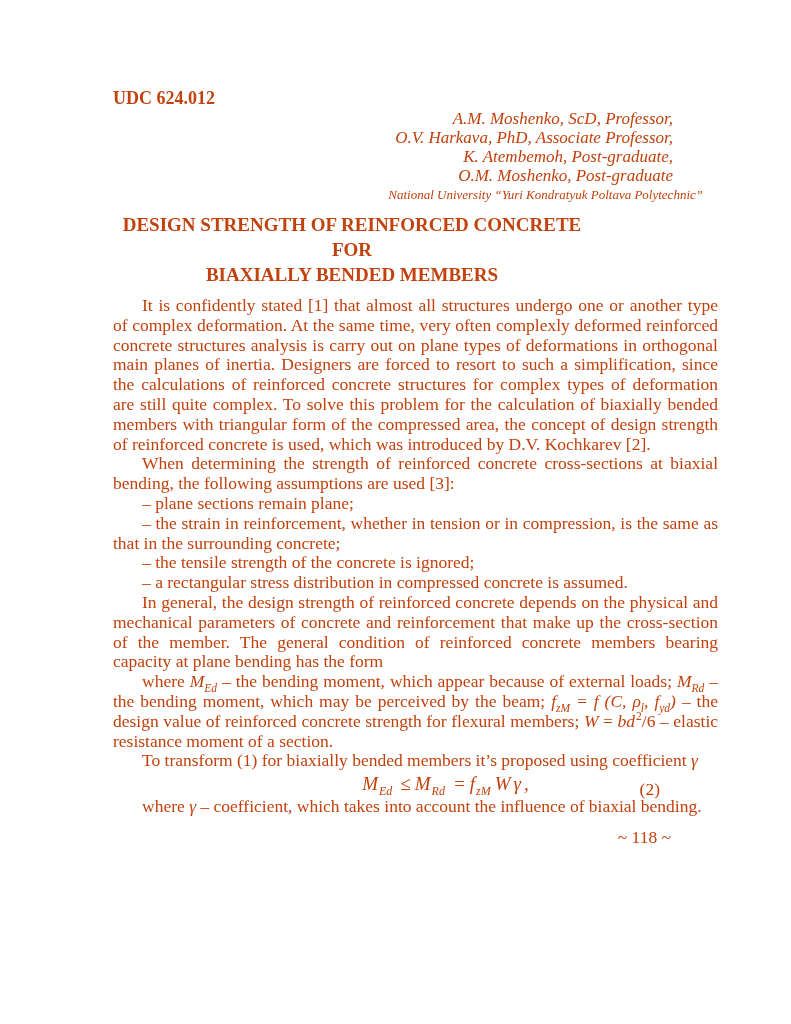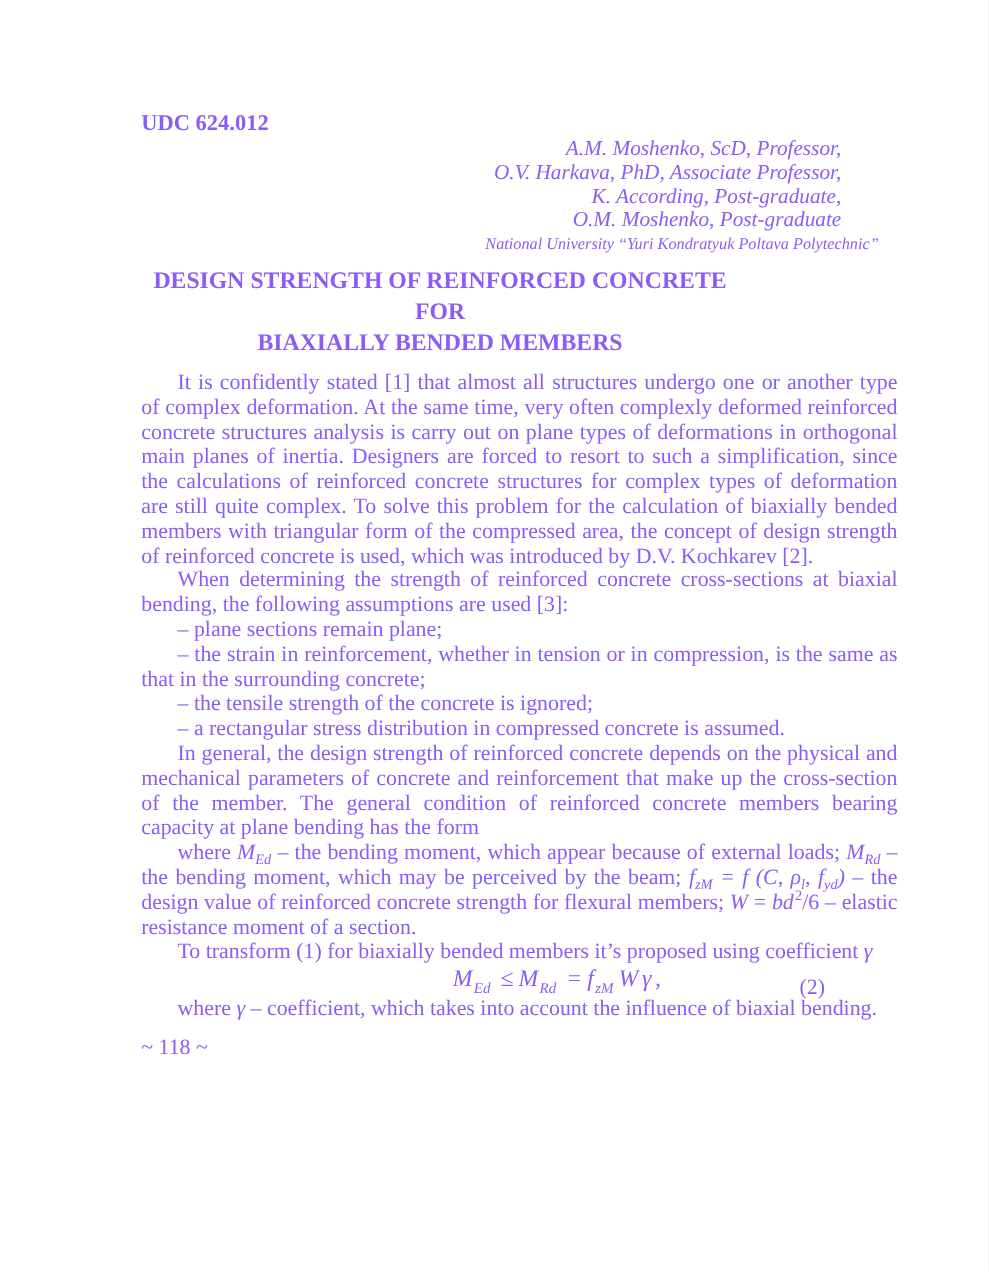--- a/index.html
+++ b/index.html
@@ -4,54 +4,54 @@
 <style>
   html,body{margin:0;padding:0;background:#e8e8e8;}
   .page{
     position:relative;
     width:791px;height:1024px;
     background:#ffffff;
     box-sizing:border-box;
     padding:0 73px 0 113px;
     overflow:hidden;
     font-family:"Liberation Serif","DejaVu Serif",serif;
-    color:#8b5cf6;
+    color:#c2410c;
     -webkit-font-smoothing:antialiased;
   }
   .udc{margin-top:89px;font-weight:bold;font-size:18px;line-height:18px;}
   .authors{margin-top:2px;text-align:right;font-style:italic;font-size:17px;line-height:19px;padding-right:45px;}
   .affiliation{text-align:right;font-style:italic;font-size:13px;line-height:19px;padding-right:15px;}
   .title{margin-top:8px;margin-right:127px;text-align:center;font-weight:bold;font-size:19px;line-height:25px;}
   .bodytext{margin-top:9px;}
   .bodytext p{margin:0;text-align:justify;font-size:17.5px;line-height:19.8px;text-indent:29px;}
   .it{font-style:italic;}
   sub,sup{line-height:0;}
   .bodytext sub{font-size:11.5px;}
   .bodytext sup{font-size:11.5px;margin-left:1px;}
   .eq-row{
     position:relative;height:26px;box-sizing:border-box;padding-left:60px;padding-top:2px;
     text-align:center;font-size:19px;font-style:italic;line-height:22px;
   }
   .eq-row .op{font-style:italic;margin:0 4px;}
   .eq-row sub{font-size:12px;font-style:italic;margin:0 4px 0 1px;}
   .eq-row .tail{margin-left:3px;}
   .eq-num{position:absolute;right:58px;top:10px;font-style:normal;font-size:17.5px;line-height:17.5px;}
-  .footer{margin-top:11px;margin-right:47px;text-align:left;font-size:17.5px;line-height:19.8px;}
+  .footer{margin-top:11px;margin-right:47px;text-align:right;font-size:17.5px;line-height:19.8px;}
 </style>
 </head>
 <body>
 
 <div class="page">
 
   <div class="udc">UDC 624.012</div>
 
   <div class="authors">
     <div>A.M. Moshenko, ScD, Professor,</div>
     <div>O.V. Harkava, PhD, Associate Professor,</div>
-    <div>K. According, Post-graduate,</div>
+    <div>K. Atembemoh, Post-graduate,</div>
     <div>O.M. Moshenko, Post-graduate</div>
   </div>
   <div class="affiliation">National University “Yuri Kondratyuk Poltava Polytechnic”</div>
 
   <div class="title">
     <div>DESIGN STRENGTH OF REINFORCED CONCRETE FOR</div>
     <div>BIAXIALLY BENDED MEMBERS</div>
   </div>
 
   <div class="bodytext">

